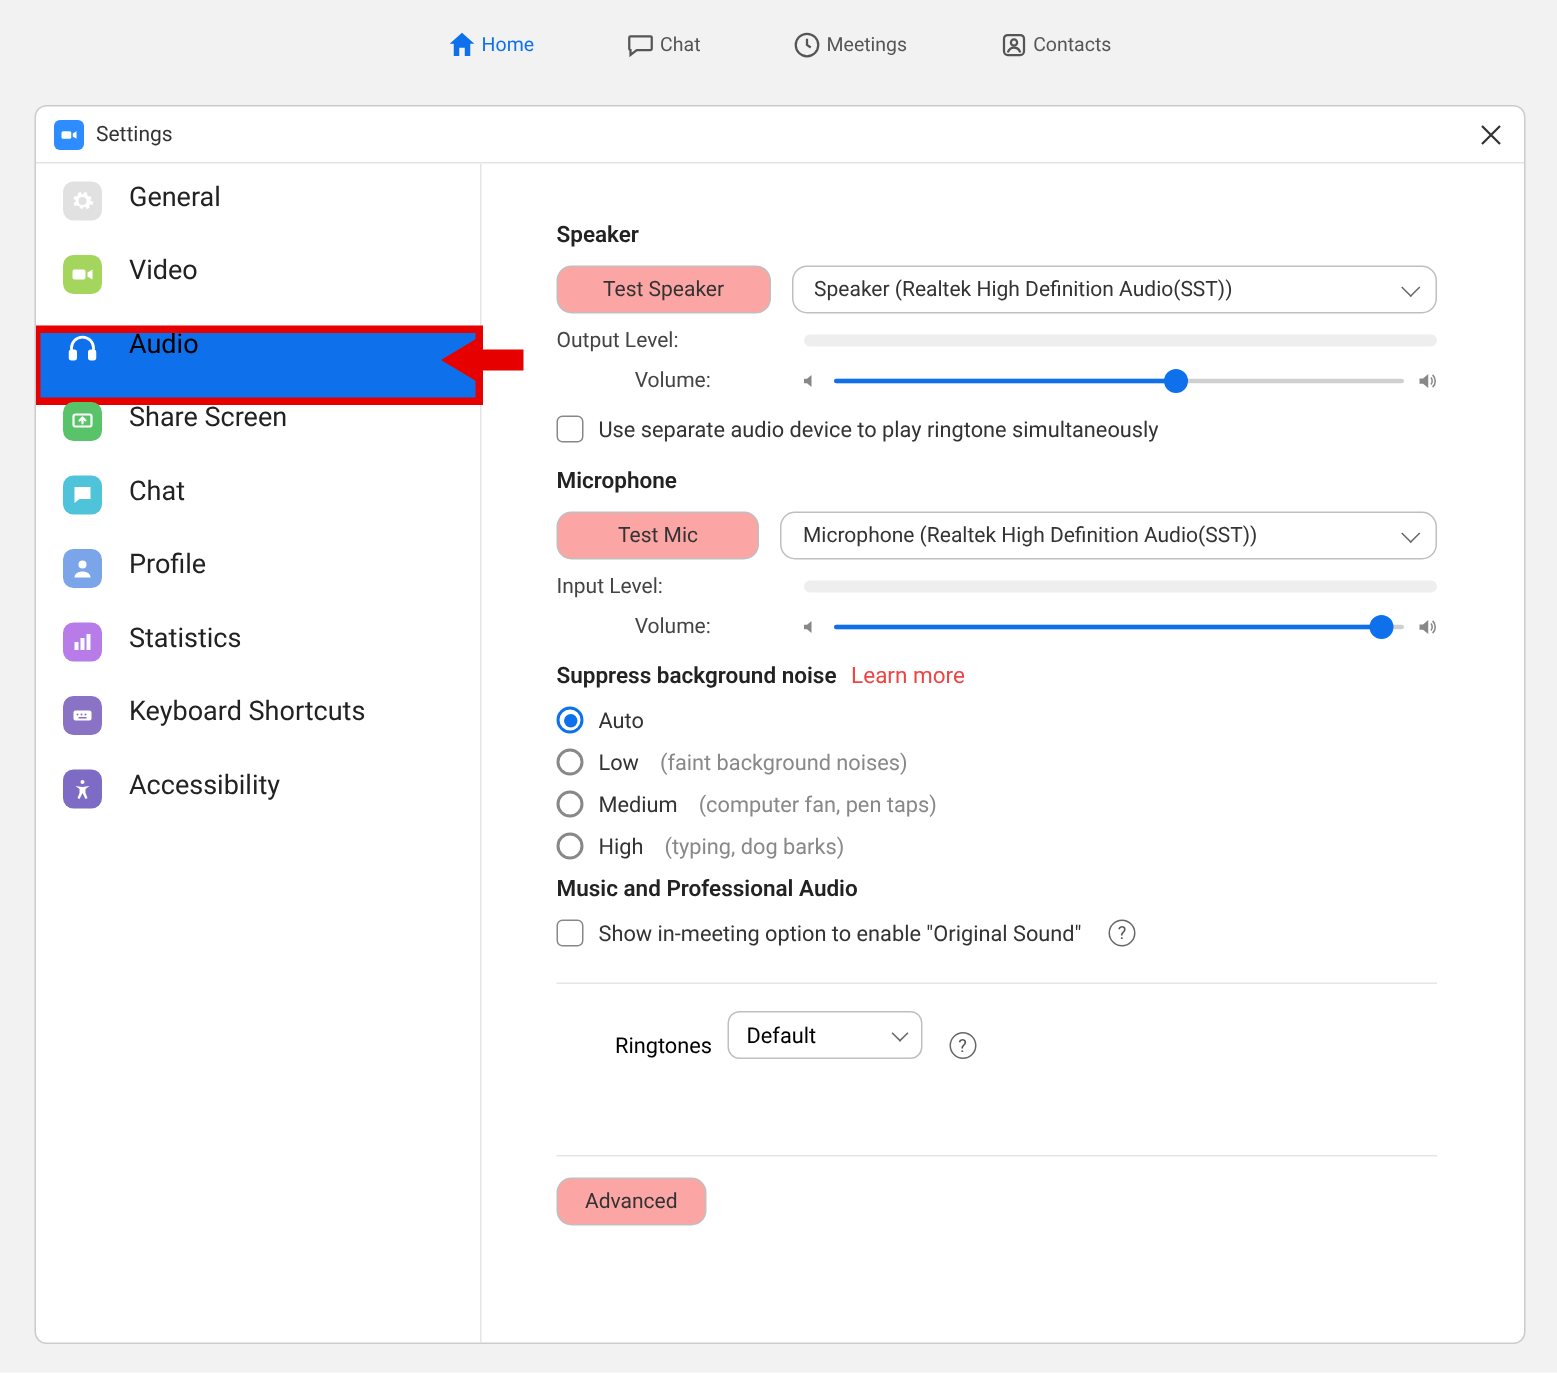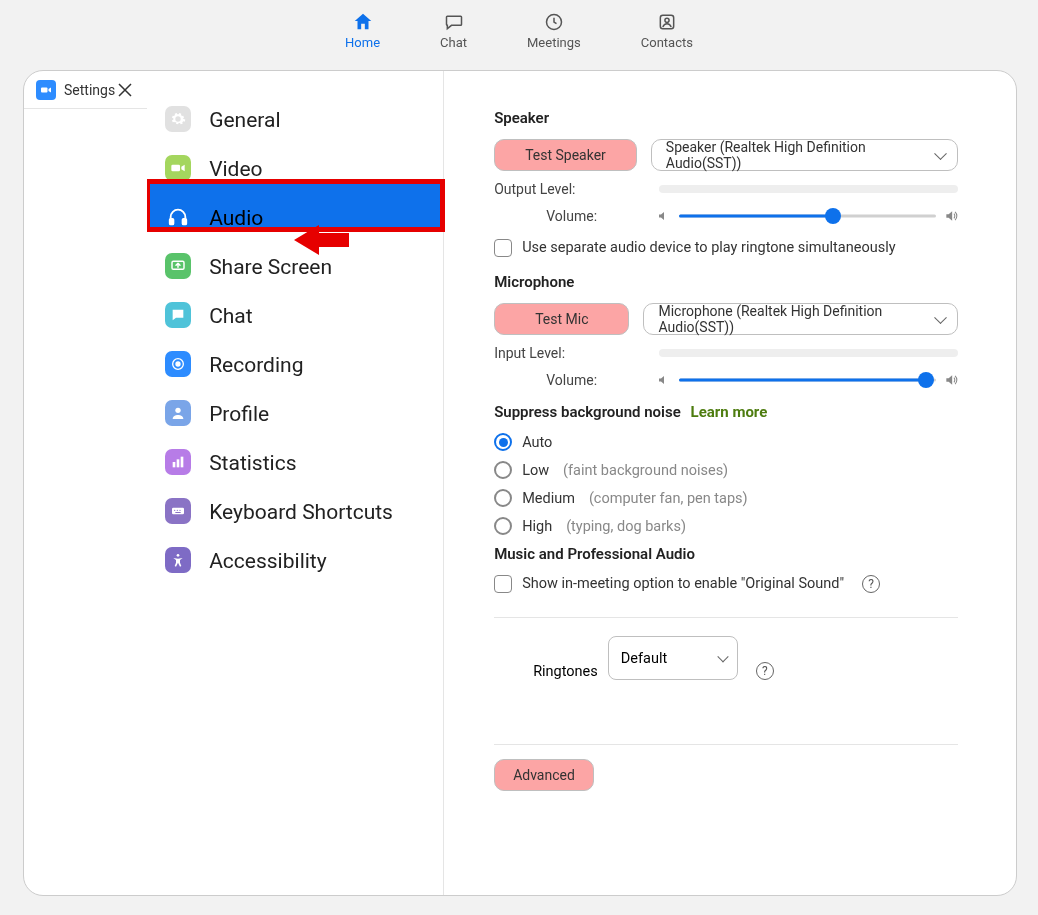--- a/index.html
+++ b/index.html
@@ -1,35 +1,35 @@
 <!DOCTYPE html>
 <html><head>
 <meta charset="utf-8">
 <style>
 * { box-sizing: border-box; margin: 0; padding: 0; font-family: -apple-system, BlinkMacSystemFont, "Segoe UI", Roboto, Helvetica, Arial, sans-serif; }
 body { background: #f2f2f2; width: 1038px; height: 915px; overflow: hidden; }
 
 
 .topnav { height: 60px; display: flex; justify-content: center; align-items: center; gap: 60px; background: #f2f2f2; }
-.topnav-item { display: flex; flex-direction: column; align-items: center; gap: 2px; font-size: 13px; color: #555; cursor: pointer; }
+.topnav-item { display: flex; flex-direction: row; align-items: center; gap: 2px; font-size: 13px; color: #555; cursor: pointer; }
 .topnav-item.active { color: #0e71eb; }
 .topnav-icon { width: 22px; height: 22px; display: flex; align-items: center; justify-content: center; }
 
 
-.window { position: absolute; left: 23px; top: 70px; width: 994px; height: 826px; background: #fff; border: 1px solid #ccc; border-radius: 20px; overflow: hidden; display: flex; flex-direction: row; }
+.window { position: absolute; left: 23px; top: 70px; width: 994px; height: 826px; background: #fff; border: 1px solid #ccc; border-radius: 8px; overflow: hidden; display: flex; flex-direction: column; }
 .titlebar { height: 38px; display: flex; align-items: center; padding: 0 12px; border-bottom: 1px solid #e5e5e5; }
 .titlebar-icon { width: 20px; height: 20px; background: #2d8cff; border-radius: 4px; display: flex; align-items: center; justify-content: center; margin-right: 8px; }
 .titlebar-title { font-size: 14px; color: #333; flex: 1; }
 .close-btn { width: 20px; height: 20px; display: flex; align-items: center; justify-content: center; cursor: pointer; color: #555; }
 
 .body { flex: 1; display: flex; overflow: hidden; }
 
 
 .sidebar { width: 297px; border-right: 1px solid #e5e5e5; padding-top: 12px; position: relative; }
-.sidebar-item { height: 49px; display: flex; align-items: flex-end; padding-left: 18px; gap: 18px; font-size: 21px; color: #222; cursor: pointer; position: relative; }
+.sidebar-item { height: 49px; display: flex; align-items: flex-start; padding-left: 18px; gap: 18px; font-size: 18px; color: #222; cursor: pointer; position: relative; }
 .sidebar-item.active { background: #0e71eb; color: #000000; }
 .sidebar-item.highlighted { outline: 5px solid #e60000; outline-offset: -3px; }
 .sidebar-icon { width: 26px; height: 26px; border-radius: 7px; display: flex; align-items: center; justify-content: center; flex-shrink: 0; }
 
 
 .ic-general { background: #e1e1e1; }
 .ic-video   { background: #a4d65e; }
 .ic-audio   { background: transparent; }
 .ic-share   { background: #59c36a; }
 .ic-chat    { background: #4fc3d9; }
@@ -60,38 +60,38 @@
 .level-bar { flex: 1; height: 8px; background: #eee; border-radius: 4px; }
 
 .slider-row { display: flex; align-items: center; gap: 8px; margin-bottom: 14px; font-size: 14px; color: #444; }
 .slider-row .lbl { width: 155px; text-align: center; }
 .speaker-ic { width: 14px; height: 14px; color: #888; display: flex; align-items: center; }
 .slider { flex: 1; height: 18px; position: relative; }
 .slider-track { position: absolute; left: 0; right: 0; top: 50%; height: 3px; background: #d0d0d0; transform: translateY(-50%); border-radius: 2px; }
 .slider-fill { position: absolute; left: 0; top: 50%; height: 3px; background: #0e71eb; transform: translateY(-50%); border-radius: 2px; }
 .slider-thumb { position: absolute; top: 50%; width: 16px; height: 16px; background: #0e71eb; border-radius: 50%; transform: translate(-50%, -50%); }
 
-.check-row { display: flex; gap: 10px; margin-bottom: 16px; font-size: 14.5px; color: #333; }
+.check-row { display: flex; align-items: center; gap: 10px; margin-bottom: 16px; font-size: 14.5px; color: #333; }
 .checkbox { width: 18px; height: 18px; border: 1.5px solid #888; border-radius: 4px; display: flex; align-items: center; justify-content: center; cursor: pointer; flex-shrink: 0; }
 .checkbox.checked { background: #0e71eb; border-color: #0e71eb; }
 .checkbox.checked::after { content: ""; width: 5px; height: 9px; border: solid #fff; border-width: 0 2px 2px 0; transform: rotate(45deg) translate(-1px,-1px); }
 
 .bold-link-row { font-size: 15px; font-weight: 600; color: #222; margin: 4px 0 12px 0; }
-.bold-link-row a { color: #4d7c0f; font-weight: 700; margin-left: 6px; text-decoration: none; text-align: center; }
+.bold-link-row a { color: #ef4444; font-weight: 400; margin-left: 6px; text-decoration: none; text-align: center; }
 
 .radio-row { display: flex; align-items: center; gap: 10px; margin-bottom: 10px; font-size: 14.5px; color: #333; }
 .radio { width: 18px; height: 18px; border: 2px solid #888; border-radius: 50%; display: flex; align-items: center; justify-content: center; cursor: pointer; flex-shrink: 0; }
 .radio.checked { border-color: #0e71eb; }
 .radio.checked::after { content: ""; width: 9px; height: 9px; background: #0e71eb; border-radius: 50%; }
 .hint { color: #888; margin-left: 4px; }
 
 .help-ic { width: 18px; height: 18px; border: 1.5px solid #666; border-radius: 50%; display: inline-flex; align-items: center; justify-content: center; font-size: 12px; color: #555; margin-left: 8px; cursor: pointer; }
 
 .ringtone-row { display: flex; align-items: flex-end; gap: 10px; font-size: 14.5px; margin-top: 18px; margin-left: 39px; }
-.mini-select { border: 1px solid #bfbfbf; border-radius: 8px; height: 44px; padding: 0 14px 0 12px; display: flex; align-items: center; position: relative; cursor: pointer; min-width: 130px; }
+.mini-select { border: 1px solid #bfbfbf; border-radius: 8px; height: 32px; padding: 0 14px 0 12px; display: flex; align-items: center; position: relative; cursor: pointer; min-width: 130px; }
 .mini-select::after { content: ""; position: absolute; right: 10px; top: 50%; width: 7px; height: 7px; border-right: 1.5px solid #666; border-bottom: 1.5px solid #666; transform: translateY(-65%) rotate(45deg); }
 
 hr.divider { border: none; border-top: 1px solid #e5e5e5; margin: 24px 0 0 0; }
 .footer { padding: 14px 0; }
 .cutoff { height: 40px; overflow: hidden; color: #333; font-size: 14.5px; opacity: 0.05; }
 
 
 .callout-arrow { position: absolute; left: 294px; top: 220px; width: 60px; height: 40px; z-index: 10; pointer-events: none; }
 
 </style>
@@ -191,29 +191,20 @@
         </span>
         <span>Share Screen</span>
       </div>
       <div class="sidebar-item">
         <span class="sidebar-icon ic-chat">
           <svg width="16" height="16" viewBox="0 0 24 24" fill="#fff">
               <path d="M4 4h16v12H9l-5 4z"></path>
             </svg>
         </span>
         <span>Chat</span>
-      </div>
-      <div class="sidebar-item">
-        <span class="sidebar-icon ic-rec">
-          <svg width="16" height="16" viewBox="0 0 24 24" fill="none" stroke="#fff" stroke-width="2">
-              <circle cx="12" cy="12" r="8"></circle>
-              <circle cx="12" cy="12" r="3" fill="#fff"></circle>
-            </svg>
-        </span>
-        <span>Recording</span>
       </div>
       <div class="sidebar-item">
         <span class="sidebar-icon ic-profile">
           <svg width="16" height="16" viewBox="0 0 24 24" fill="#fff">
               <circle cx="12" cy="8" r="4"></circle>
               <path d="M4 21c0-4 4-6 8-6s8 2 8 6z"></path>
             </svg>
         </span>
         <span>Profile</span>
       </div>

